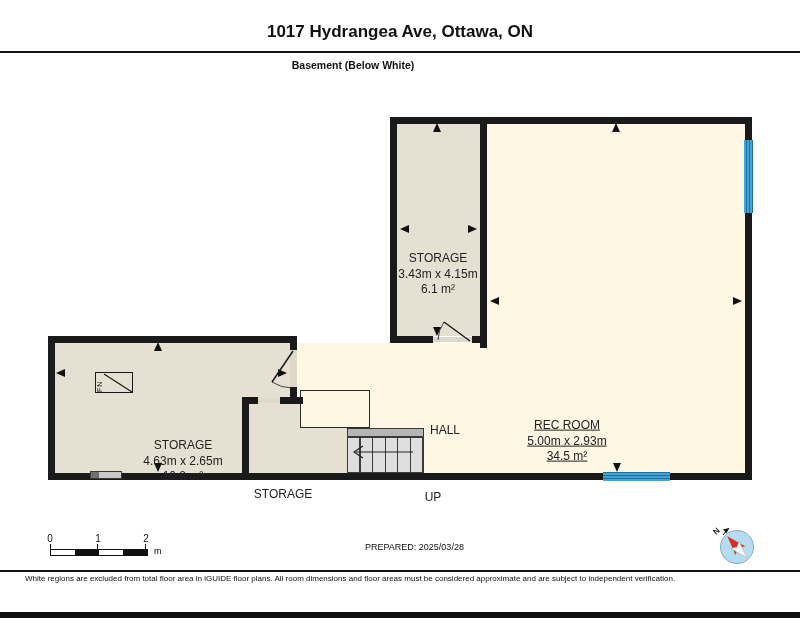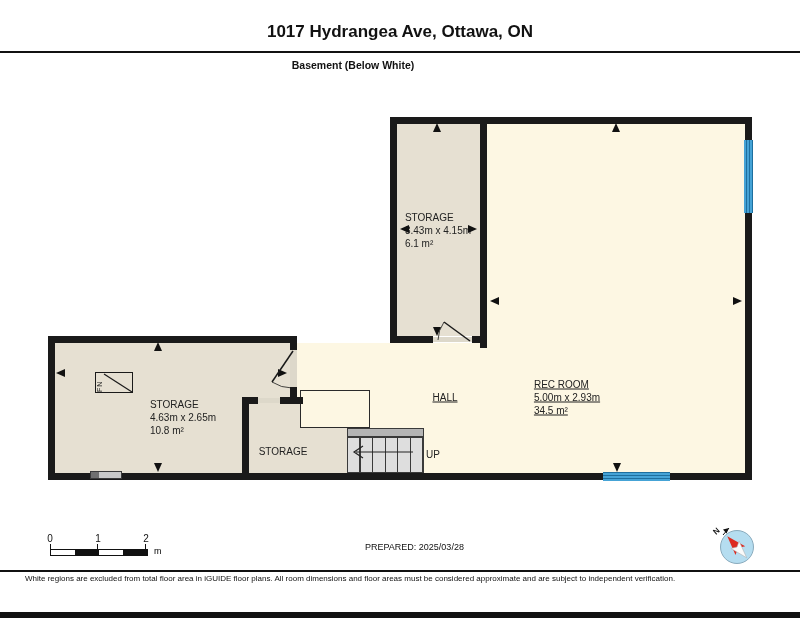--- a/index.html
+++ b/index.html
@@ -7,22 +7,22 @@
        font-family:"Liberation Sans", sans-serif;overflow:hidden;}
   .abs{position:absolute;}
   .wall{position:absolute;background:#1a1a1a;}
   .jamb{position:absolute;background:#ddd8ca;}
   .fill{position:absolute;}
   .shaded{background:#e6e0d2;}
   .open{background:#fdf7e3;}
   .title{top:22px;left:0;width:800px;text-align:center;font-size:17px;font-weight:bold;color:#111;}
   .hline{left:0;width:800px;height:2px;background:#111;}
   .subtitle{top:59px;left:353px;transform:translateX(-50%);font-size:10.5px;font-weight:bold;color:#111;white-space:nowrap;}
-  .rlabel{position:absolute;transform:translate(-50%,-50%);text-align:left;
-          font-size:10px;line-height:1.3;color:#222;white-space:nowrap;}
+  .rlabel{position:absolute;transform:translate(-50%,-50%);text-align:center;
+          font-size:12px;line-height:1.3;color:#222;white-space:nowrap;margin-top:44px;}
   .win-v{background:repeating-linear-gradient(90deg,#45a3d6 0 2px,#1e6f9e 2px 3px);}
   .win-h{background:repeating-linear-gradient(0deg,#45a3d6 0 2px,#1e6f9e 2px 3px);}
   .closet{background:#fdf7e3;border:1.5px solid #2a2a2a;box-sizing:border-box;}
   .stair-strip{background:#b5b5b5;border:1px solid #3a3a3a;box-sizing:border-box;}
   .stair-treads{background:repeating-linear-gradient(90deg,#dedede 0 11.5px,#3a3a3a 11.5px 12.6px);
                 border:1px solid #3a3a3a;box-sizing:border-box;}
   .fnbox{border:1.5px solid #1a1a1a;box-sizing:border-box;}
   .fntext{writing-mode:vertical-rl;transform:rotate(180deg);font-size:7px;color:#222;letter-spacing:1px;}
   .panel{background:#c9c9c9;border:1px solid #3a3a3a;box-sizing:border-box;}
   .panel-dark{position:absolute;left:0;top:0;height:100%;width:8px;background:#707070;}
@@ -91,21 +91,21 @@
   <div class="rlabel" style="left:183px;top:417px;">
     <span>STORAGE</span><br>
     <span>4.63m x 2.65m</span><br>
     <span>10.8 m²</span>
   </div>
   <div class="rlabel" style="left:567px;top:397px;text-decoration:underline;">
     <span>REC ROOM</span><br>
     <span>5.00m x 2.93m</span><br>
     <span>34.5 m²</span>
   </div>
-  <div class="rlabel" style="left:445px;top:397px;text-decoration:underline;">HALL</div>
+  <div class="rlabel" style="left:445px;top:387px;">HALL</div>
   <div class="rlabel" style="left:283px;top:451px;">STORAGE</div>
   <div class="rlabel" style="left:433px;top:454px;">UP</div>
 
   <svg width="800" height="618" viewBox="0 0 800 618">
     <g fill="#111">
       <path d="M437,123 l-4,9 h8 z"></path>
       <path d="M400,229 l9,-4 v8 z"></path>
       <path d="M477,229 l-9,-4 v8 z"></path>
       <path d="M616,123 l-4,9 h8 z"></path>
       <path d="M490,301 l9,-4 v8 z"></path>

